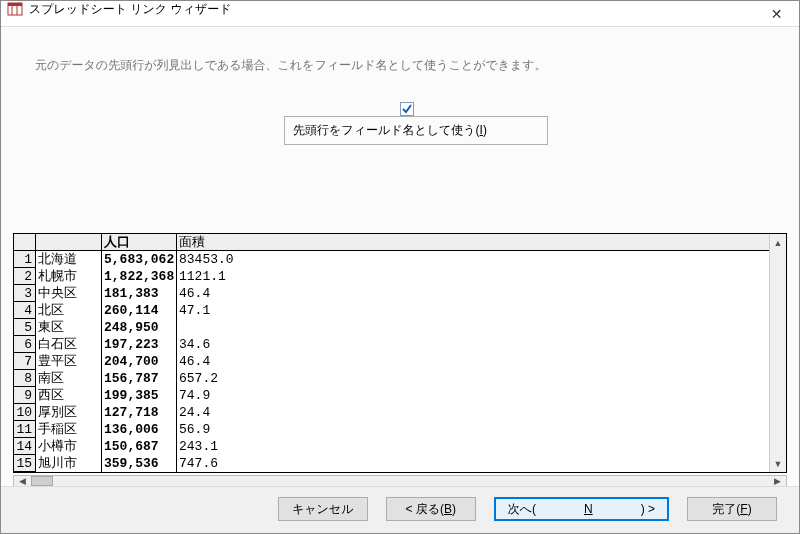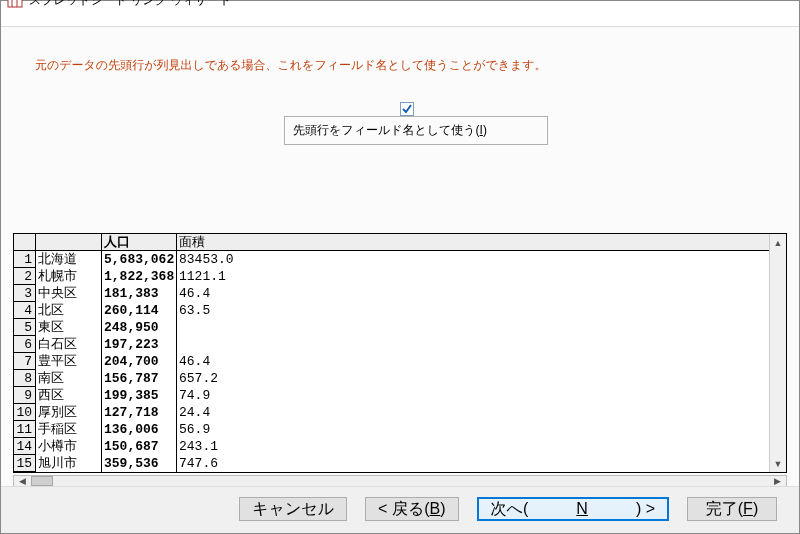--- a/index.html
+++ b/index.html
@@ -13,21 +13,21 @@
     width: 800px; height: 534px;
     background: #fff;
     border: 1px solid #888;
     display: flex; flex-direction: column;
     position: relative;
   }
   .titlebar {
     height: 26px;
     background: #fff;
     border-bottom: 1px solid #ddd;
-    display: flex; align-items: flex-end;
+    display: flex; align-items: flex-start;
     padding: 0 0 17px 6px;
   }
   .titlebar-icon {
     width: 16px; height: 16px;
     margin-right: 6px;
     display: inline-flex;
     align-items: center;
     justify-content: center;
   }
   .titlebar-icon svg { width: 16px; height: 16px; }
@@ -51,21 +51,21 @@
   
   .body-area::before {
     content:"";
     position:absolute; inset:0;
     background-image: radial-gradient(#dcdcdc 0.6px, transparent 0.6px);
     background-size: 4px 4px;
     opacity:0.55;
     pointer-events:none;
   }
   .instr {
-    color:#c2410c;
+    color:#737373;
     margin: 0 0 28px 22px;
     position: relative;
   }
   .checkbox-row {
     display:flex; align-items:center;
     margin-left: 32px;
     position: relative;
     margin-bottom: 8px;
     flex-direction: column;
   }
@@ -148,21 +148,21 @@
     background:#f0f0f0;
     border-top:1px solid #ddd;
     position:relative;
   }
   .btn {
     min-width:90px; height:24px;
     border:1px solid #adadad;
     background:#e1e1e1;
     padding:0 12px;
     cursor:pointer;
-    font-family:inherit; font-size:16px;
+    font-family:inherit; font-size:12px;
     display:flex; align-items:center; justify-content:center;
   }
   .btn.primary {
     border:2px solid #0078d7;
     background:#e5f1fb;
     gap:48px;
   }
   .btn .ul { text-decoration: underline; }
 </style>
 </head>
@@ -224,31 +224,32 @@
             <div class="grid-row">
               <div class="grid-cell c-num">3</div>
               <div class="grid-cell c-name">中央区</div>
               <div class="grid-cell c-pop">181,383</div>
               <div class="grid-cell c-area">46.4</div>
             </div>
             <div class="grid-row">
               <div class="grid-cell c-num">4</div>
               <div class="grid-cell c-name">北区</div>
               <div class="grid-cell c-pop">260,114</div>
-              <div class="grid-cell c-area">63.5</div>
+              <div class="grid-cell c-area">47.1</div>
             </div>
             <div class="grid-row">
               <div class="grid-cell c-num">5</div>
               <div class="grid-cell c-name">東区</div>
               <div class="grid-cell c-pop">248,950</div>
             </div>
             <div class="grid-row">
               <div class="grid-cell c-num">6</div>
               <div class="grid-cell c-name">白石区</div>
               <div class="grid-cell c-pop">197,223</div>
+              <div class="grid-cell c-area">34.6</div>
             </div>
             <div class="grid-row">
               <div class="grid-cell c-num">7</div>
               <div class="grid-cell c-name">豊平区</div>
               <div class="grid-cell c-pop">204,700</div>
               <div class="grid-cell c-area">46.4</div>
             </div>
             <div class="grid-row">
               <div class="grid-cell c-num">8</div>
               <div class="grid-cell c-name">南区</div>

